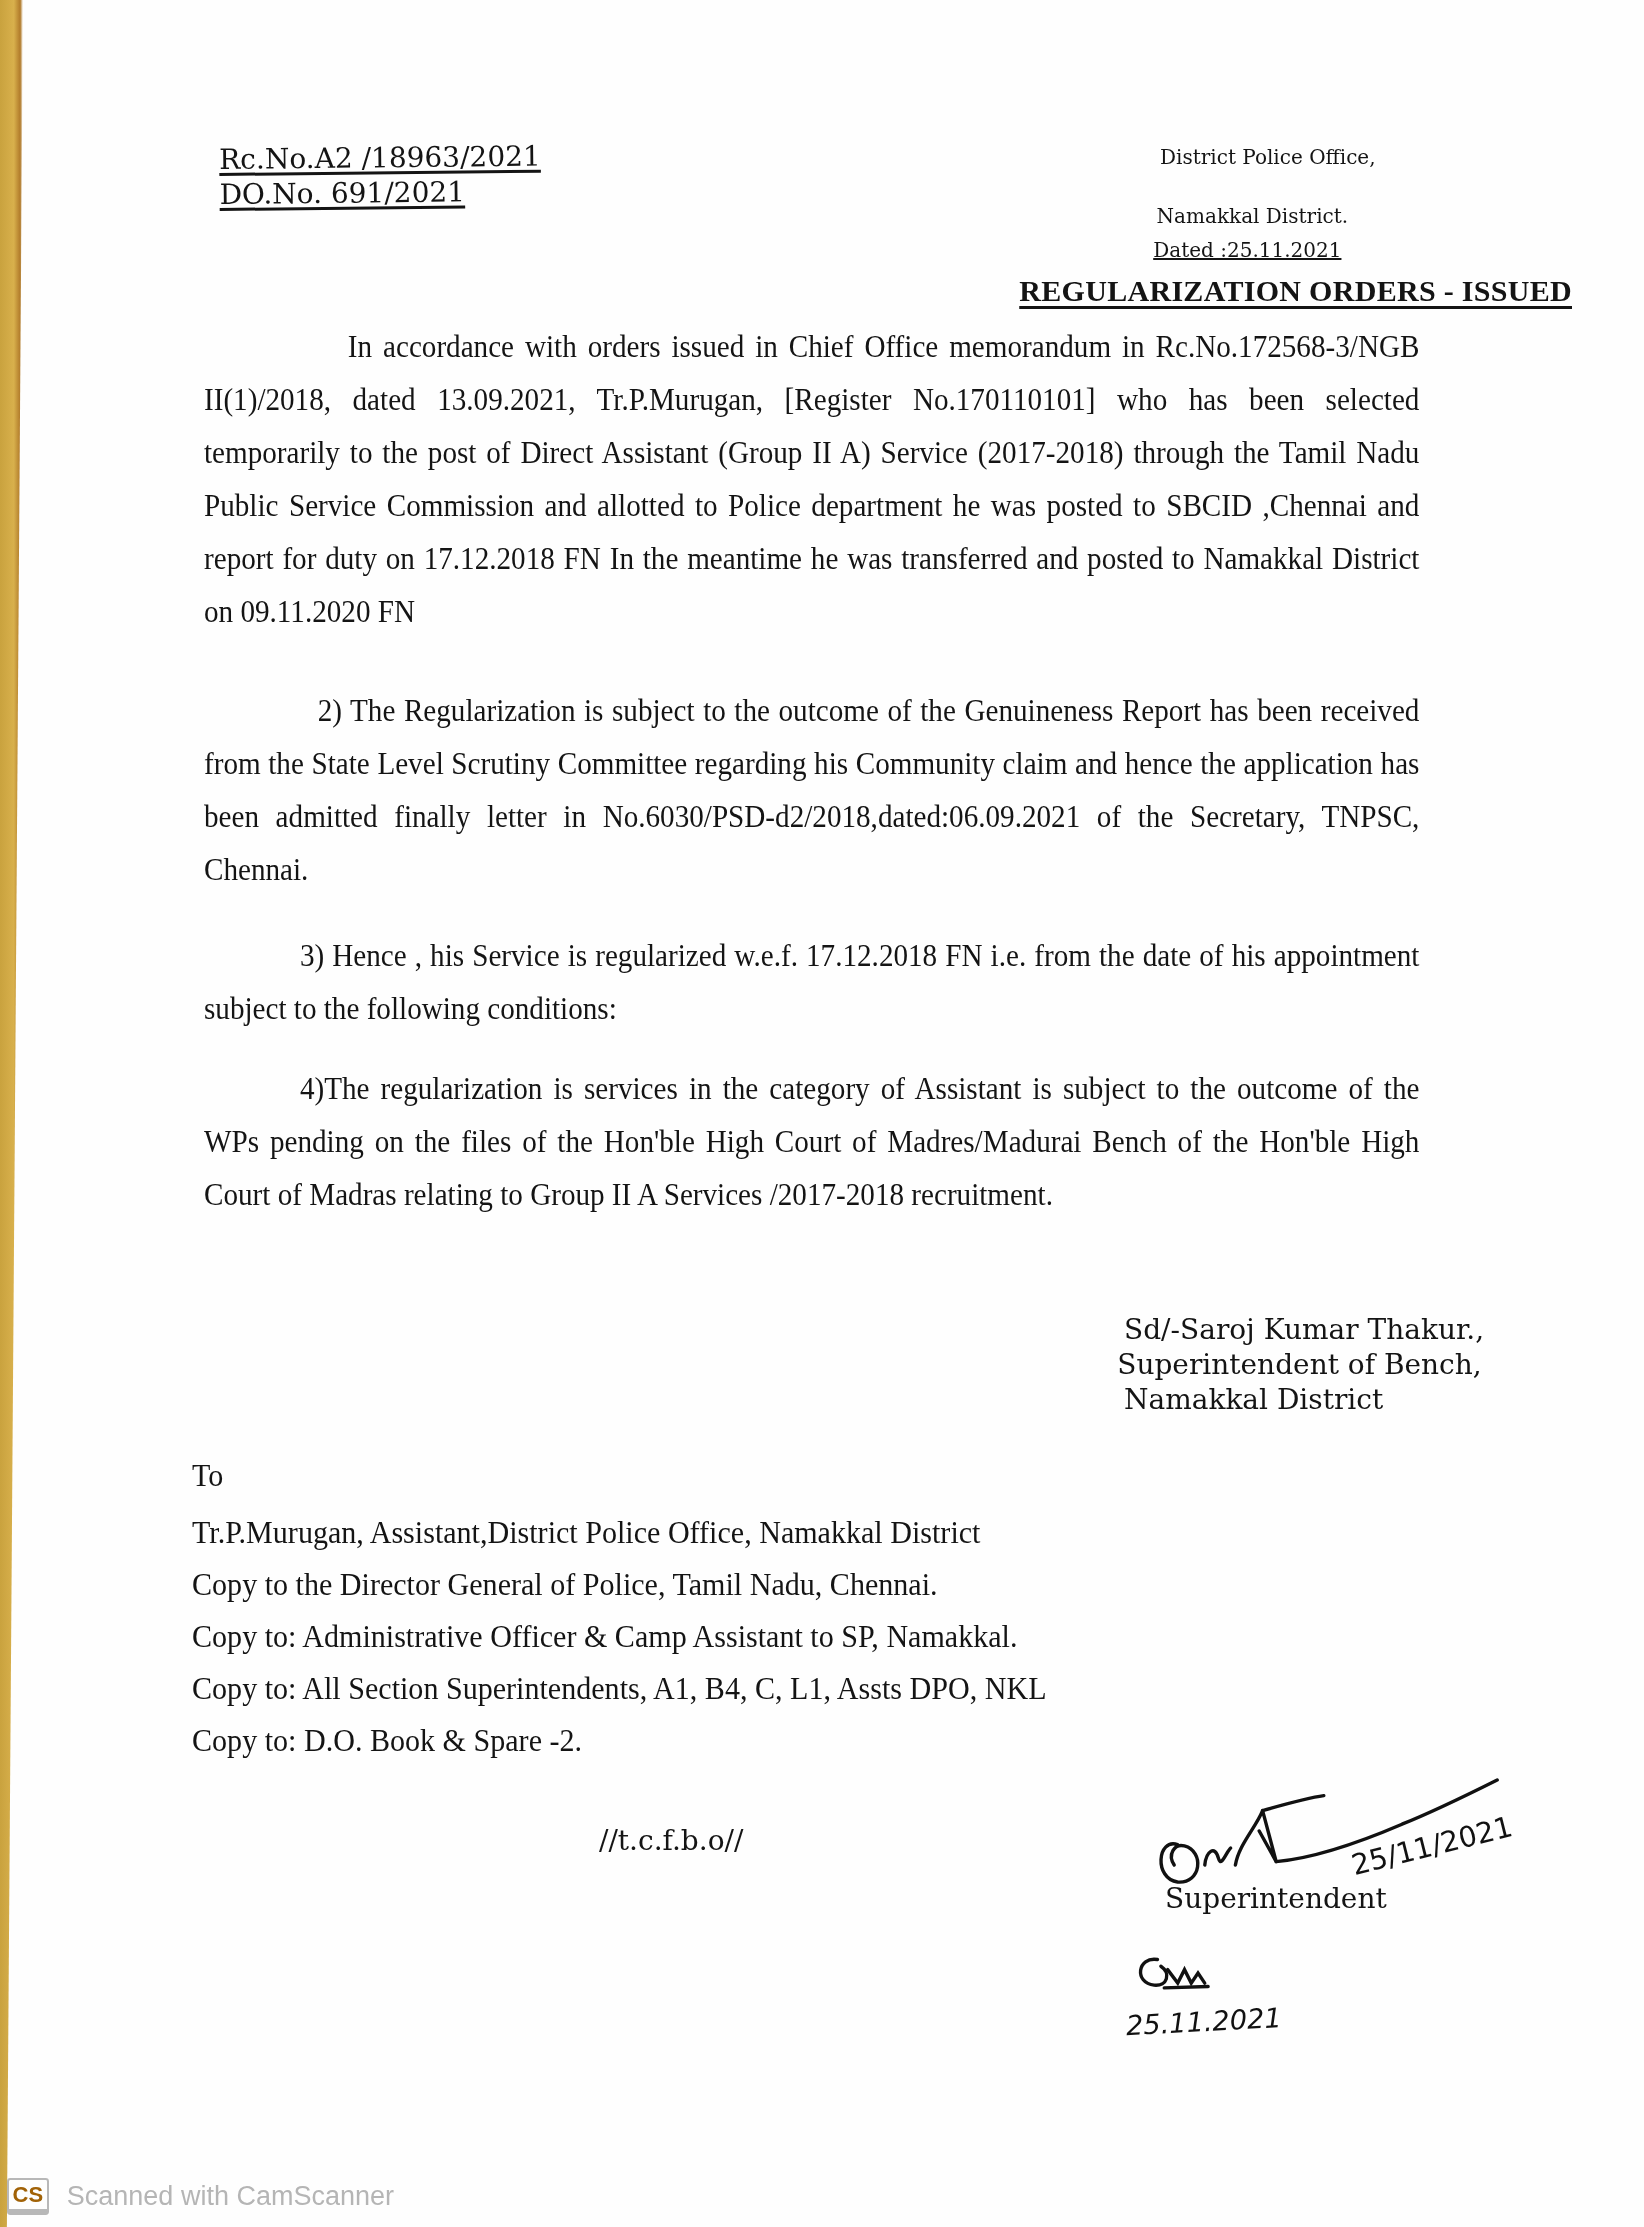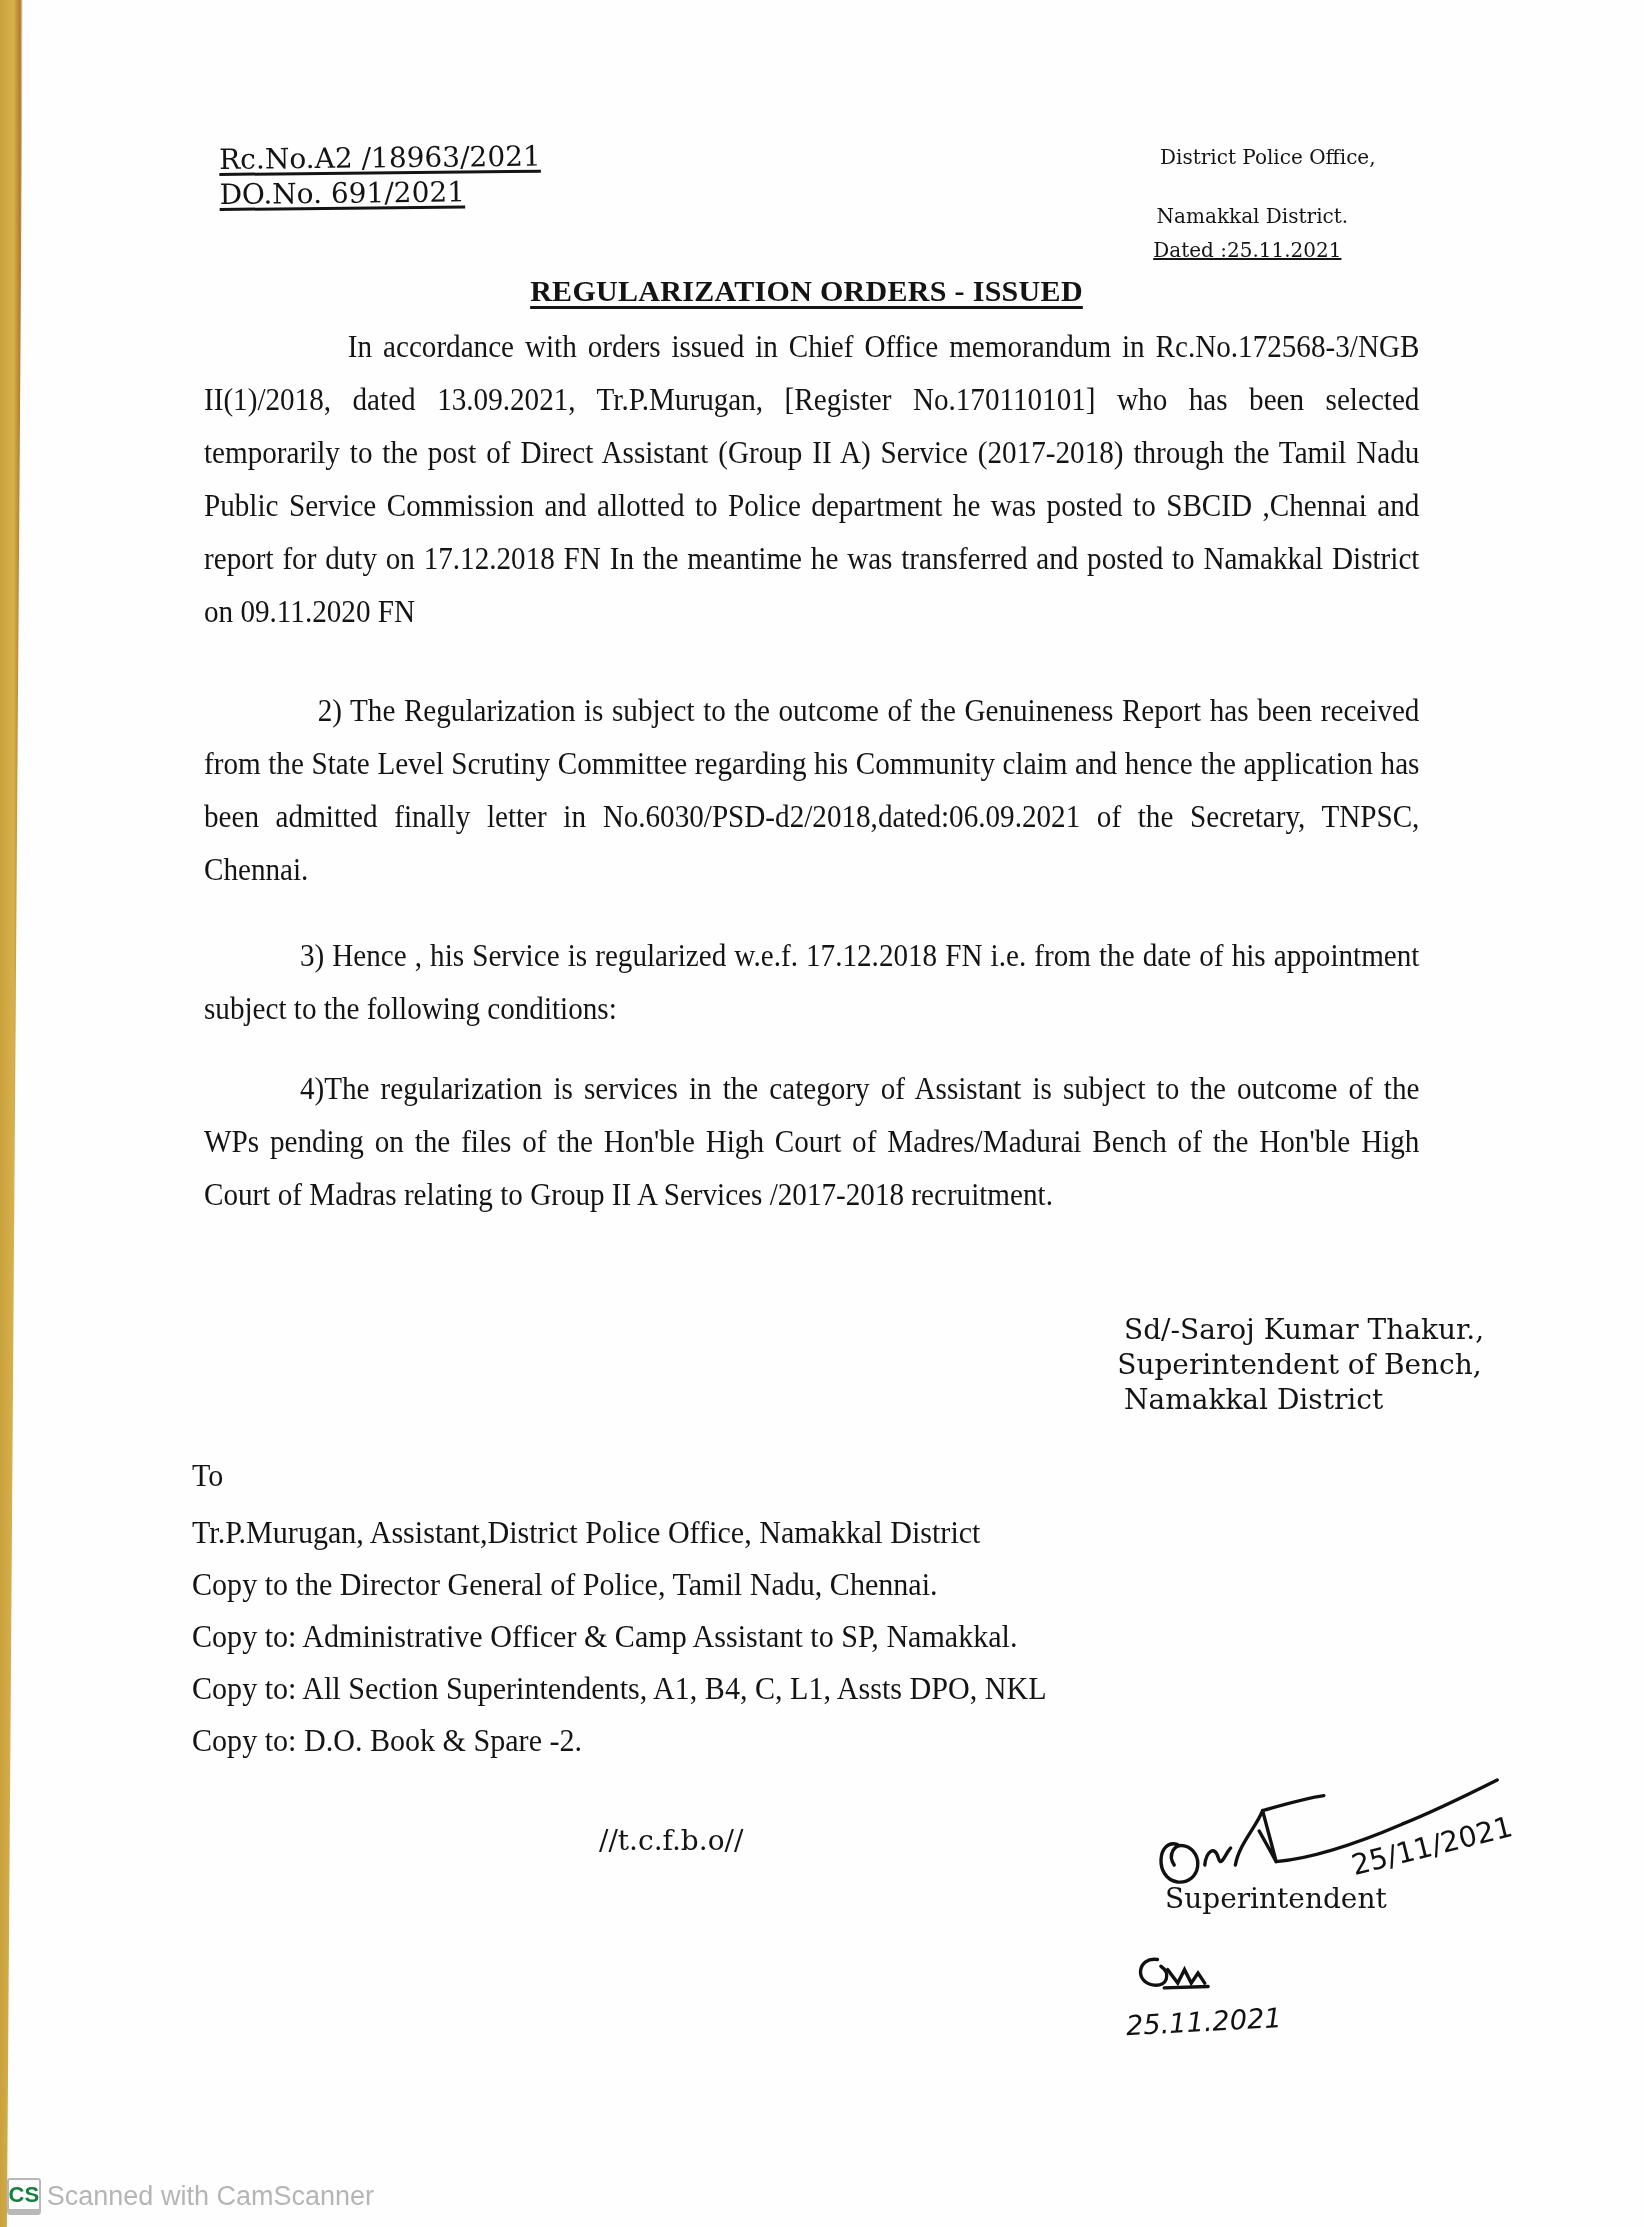--- a/index.html
+++ b/index.html
@@ -14,21 +14,21 @@
     background: linear-gradient(90deg, #c9a23e 0%, #d8b04c 60%, #b07a2a 88%, #fefefe 100%);
     clip-path: polygon(0 0, 100% 0, 30% 100%, 0 100%);
   }
   .abs { position: absolute; }
   .ref { left: 219px; top: 142px; font-size: 28px; line-height: 35px; transform: rotate(-0.6deg); transform-origin: left top; }
   .ref div { text-decoration: underline; text-decoration-thickness: 2.7px; text-underline-offset: 4.1px; }
   .office { left: 1160px; top: 140px; font-size: 20px; line-height: 34px; }
   .office div:nth-child(2) { margin-left: -3.4px; margin-top: 25px; }
   .office div:nth-child(3) { margin-left: -6.8px; text-decoration: underline; }
   .title {
-    left: 0; width: 1572px; top: 274px; text-align: center; padding-left: 41px; box-sizing: border-box;
+    left: 0; width: 1572px; top: 274px; text-align: right; padding-left: 41px; box-sizing: border-box;
     font-family: "Liberation Serif", serif; font-weight: bold; font-size: 30px; letter-spacing: 0.3px;
   }
   .title span { text-decoration: underline; text-decoration-thickness: 2.7px; text-underline-offset: 5.4px; }
   .body {
     left: 204px; width: 1293px;
     font-family: "Liberation Serif", serif; font-size: 31px; line-height: 53px;
     text-align: justify; transform: scaleX(0.94); transform-origin: left top;
   }
   .body p { margin: 0; }
   .p1 { top: 320px; text-indent: 153px; }
@@ -40,23 +40,23 @@
   .recip { left: 192px; top: 1450px; font-family: "Liberation Serif", serif; font-size: 31px; line-height: 52px; transform: scaleX(0.97); transform-origin: left top; }
   .recip .to { margin-bottom: 5.4px; }
   .tcfbo { left: 599px; top: 1824px; font-size: 28px; }
   .supt { left: 1165px; top: 1882px; font-size: 28px; }
   .sig-svg { position: absolute; }
   .watermark {
     left: 6.8px; top: 2178px; display: flex; align-items: center;
     font-family: "Liberation Sans", sans-serif; font-size: 27px; color: #b5b5b5;
   }
   .cs-logo {
-    width: 34px; height: 37px; border: 2.7px solid #b8b8b8; border-bottom-width: 6.8px; border-radius: 3.4px;
-    display: flex; align-items: center; justify-content: center; margin-right: 6px;
-    font-weight: bold; font-size: 22px; color: #15803d; box-sizing: border-box;
+    width: 42px; height: 37px; border: 2.7px solid #b8b8b8; border-bottom-width: 6.8px; border-radius: 3.4px;
+    display: flex; align-items: center; justify-content: center; margin-right: 18px;
+    font-weight: bold; font-size: 22px; color: #a16207; box-sizing: border-box;
   }
 </style>
 </head>
 <body>
 
 <div class="edge"></div>
 
 <div class="abs ref">
   <div>Rc.No.A2 /18963/2021</div>
   <div>DO.No.  691/2021</div>

